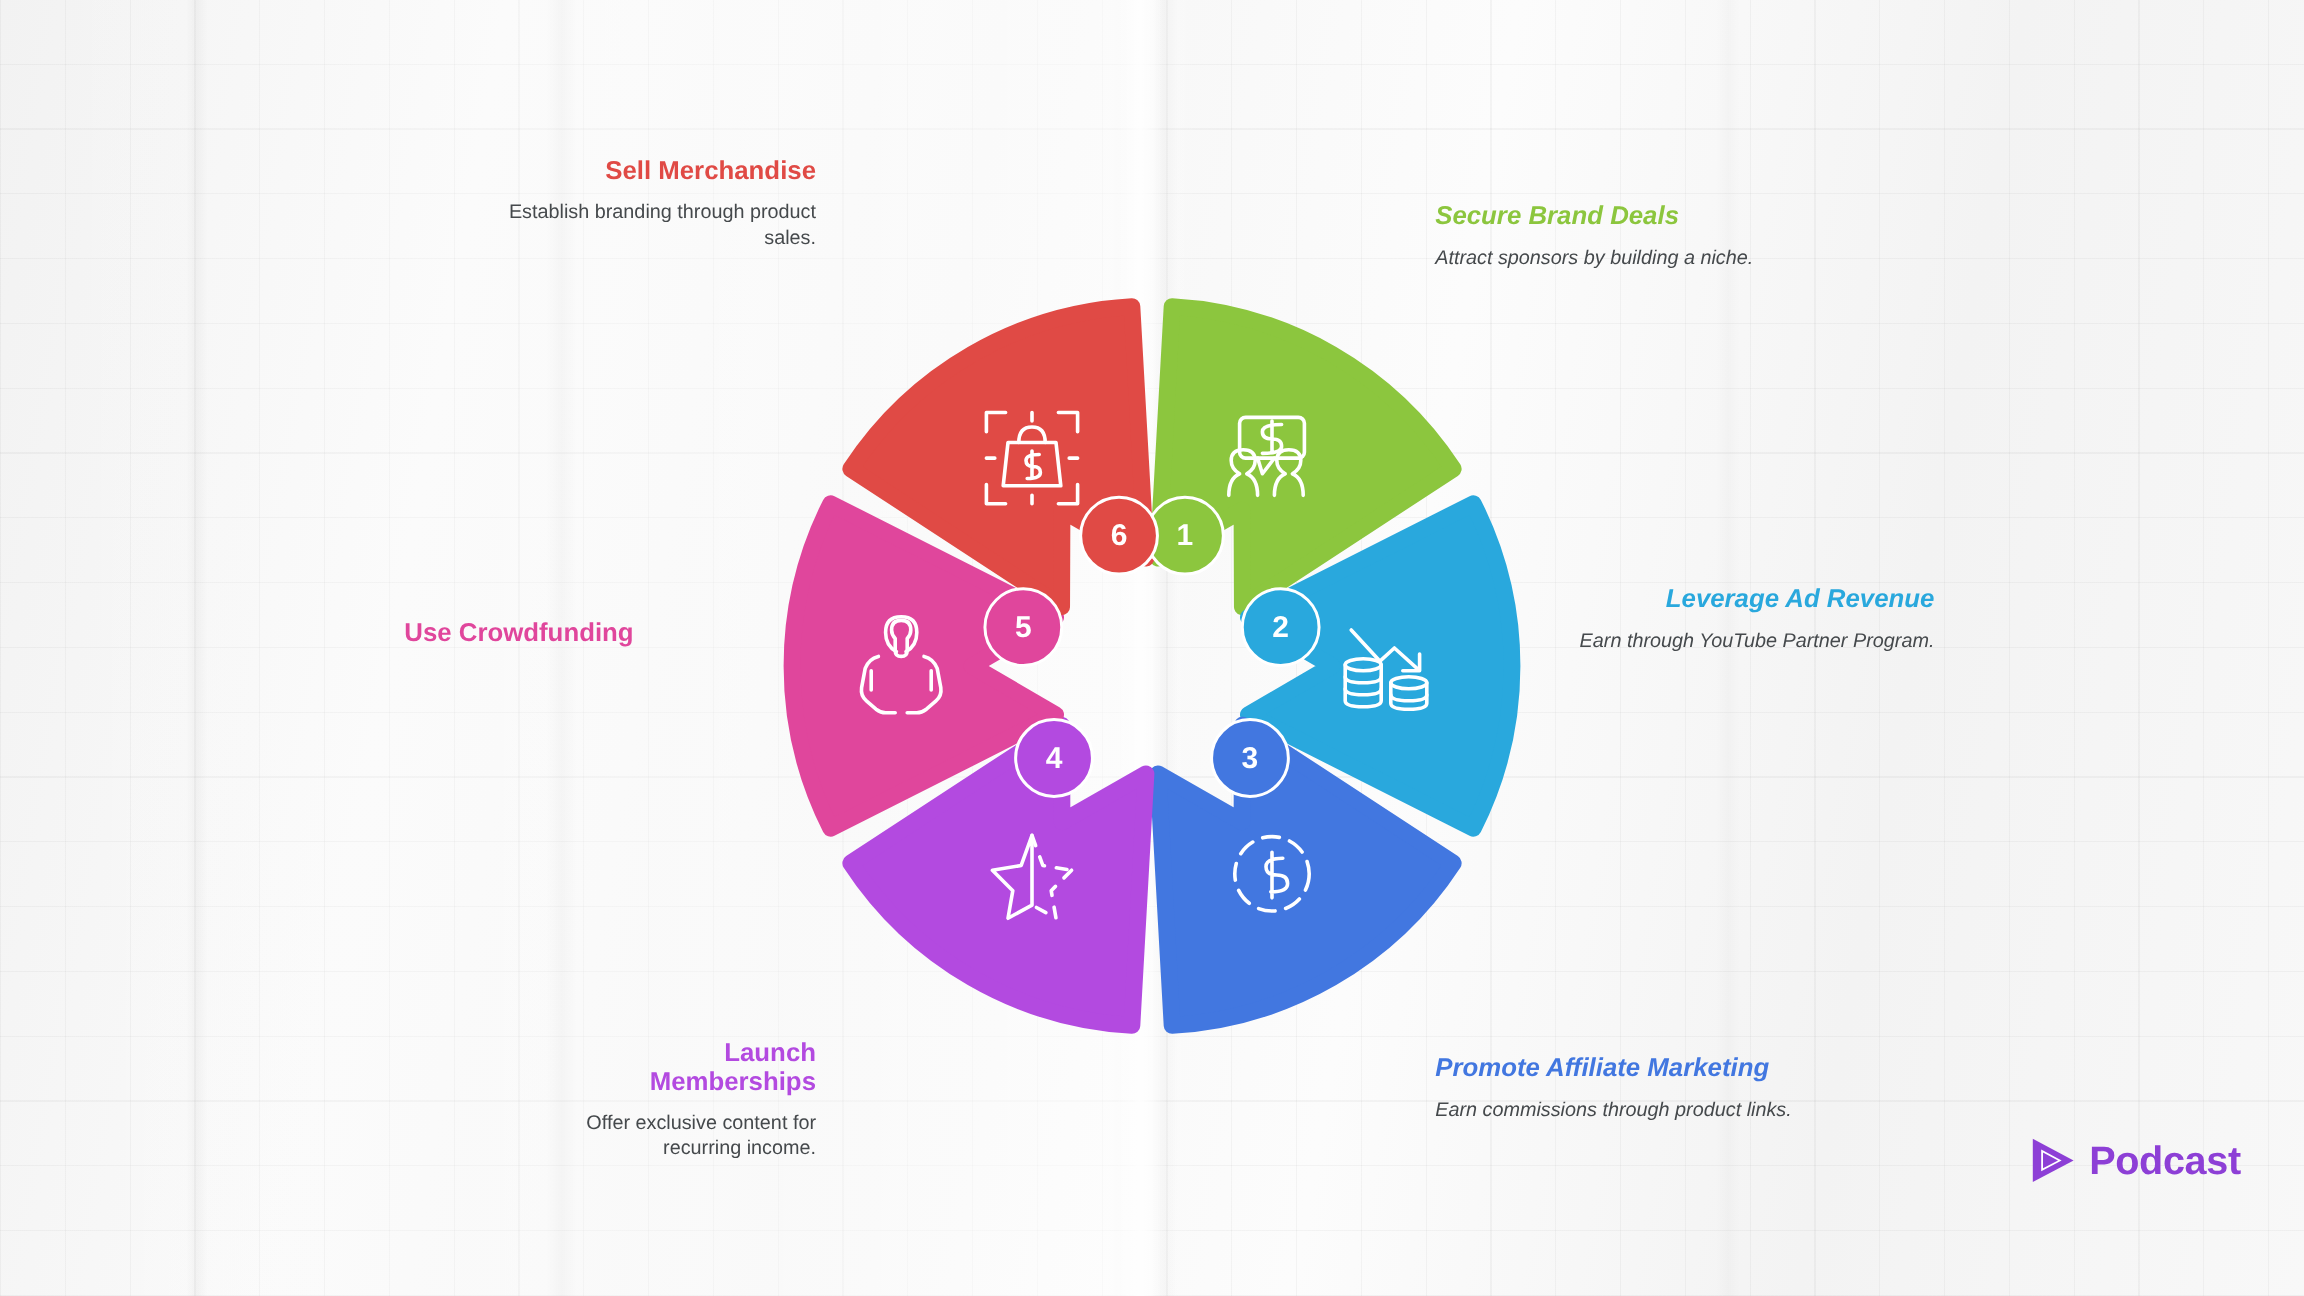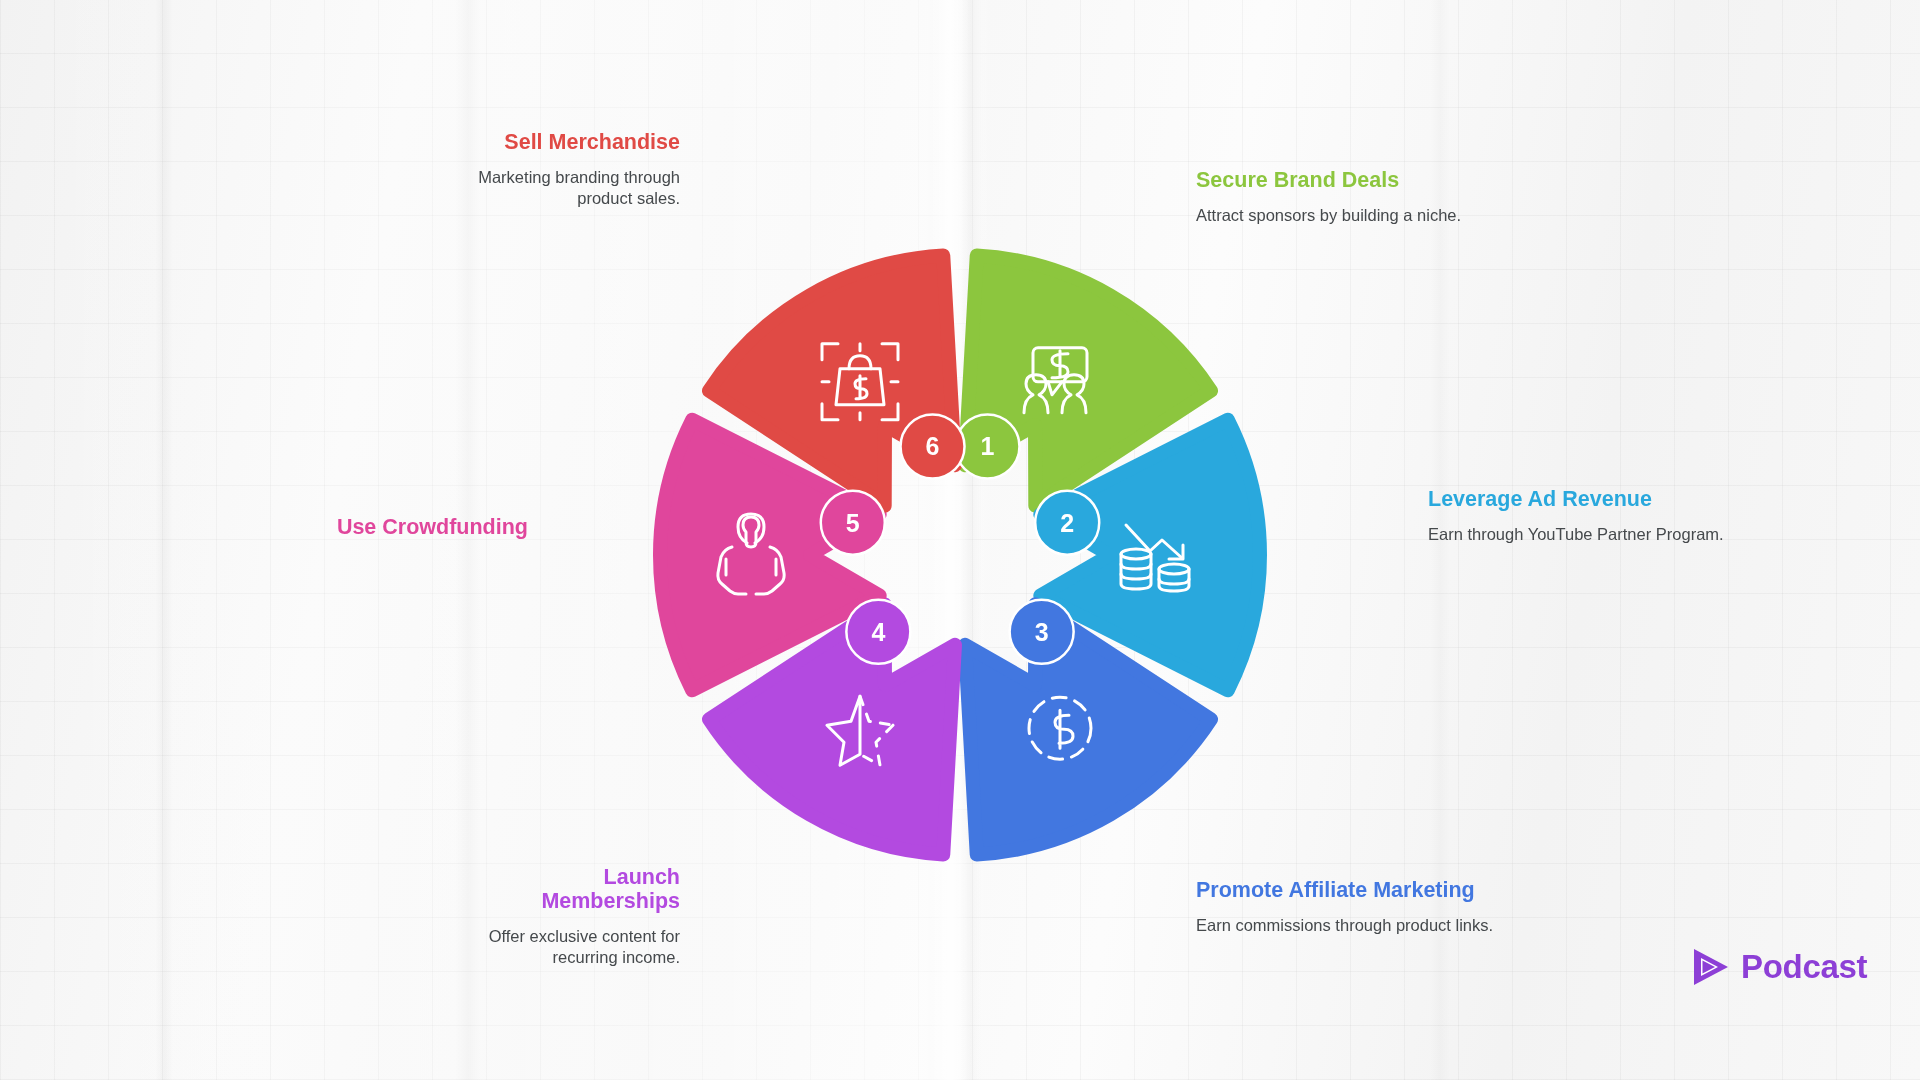--- a/index.html
+++ b/index.html
@@ -65,25 +65,25 @@
     font-weight: bold;
     line-height: 1.12;
     margin: 0 0 13px 0;
   }
   .block .desc {
     font-size: 16.5px;
     line-height: 1.27;
     color: #45494c;
     margin: 0;
   }
-  .right-side { text-align: left; }
+  .right-side { text-align: left; font-style: italic; }
   .left-side  { text-align: right; }
 
   #block-1 { left: 1196px; top: 168px;  width: 310px; }
-  #block-2 { left: 1428px; top: 487px;  width: 300px; }
+  #block-2 { left: 1312px; top: 487px;  width: 300px; text-align: right; }
   #block-3 { left: 1196px; top: 878px;  width: 300px; }
   #block-4 { left: 470px;  top: 865px;  width: 210px; }
   #block-5 { left: 318px;  top: 515px;  width: 210px; }
   #block-6 { left: 420px;  top: 130px;  width: 260px; }
 
   
   #logo {
     position: absolute;
     left: 1688px;
     top: 945px;
@@ -236,21 +236,21 @@
     <p class="heading" style="color: rgb(66, 119, 224);">Promote Affiliate Marketing</p>
     <p class="desc">Earn commissions through product links.</p>
   </div>
 
   <div class="block left-side" id="block-5">
     <p class="heading" style="color: rgb(224, 70, 156);">Use Crowdfunding</p>
   </div>
 
   <div class="block left-side" id="block-6">
     <p class="heading" style="color: rgb(224, 74, 69);">Sell Merchandise</p>
-    <p class="desc">Marketing branding through product sales.</p>
+    <p class="desc">Establish branding through product sales.</p>
   </div>
 
   <div id="logo">
     <svg width="44" height="44" viewBox="0 0 44 44">
       <path d="M 6 4 L 6 40 L 40 22 Z" fill="#8d3fd6"></path>
       <path d="M 13 13 L 13 31 L 30 22 Z" fill="#ffffff"></path>
       <path d="M 14.5 15.5 L 27 22 L 14.5 28.5 Z" fill="#8d3fd6"></path>
     </svg>
     <span class="logo-text" style="color: rgb(141, 63, 214);">Podcast</span>
   </div>

